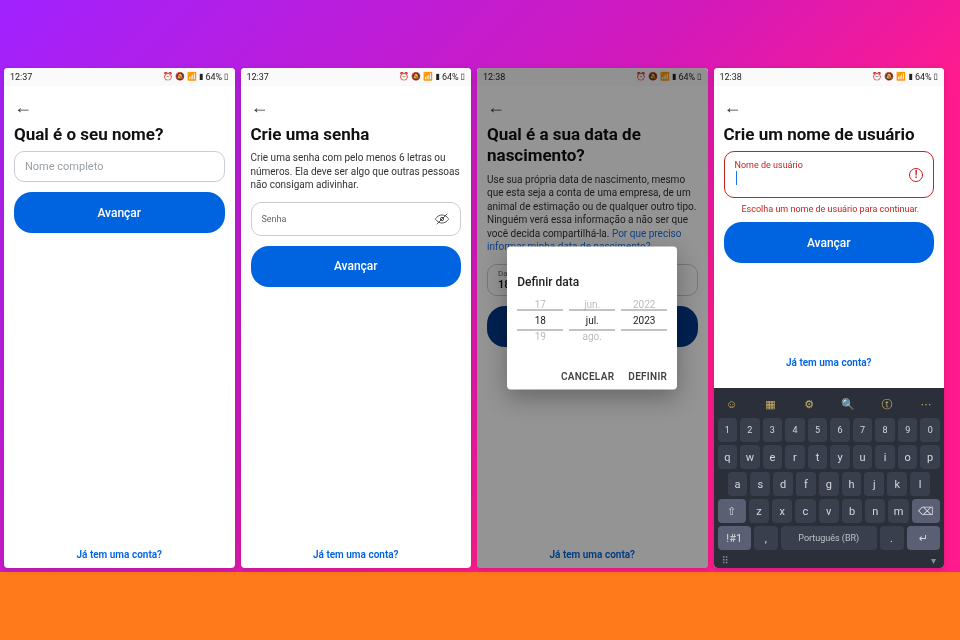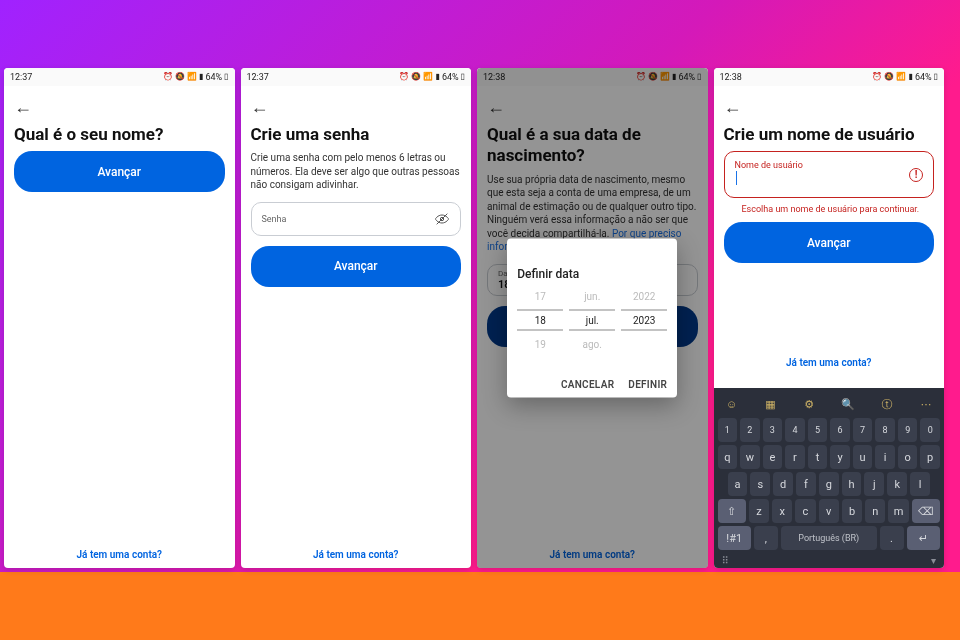--- a/index.html
+++ b/index.html
@@ -51,21 +51,21 @@
   .date-field { border:1px solid #c9cdd3; border-radius:10px; padding:4px 10px; margin-bottom:10px; }
   .date-field .lbl { font-size:8px; color:#666; }
   .date-field .val { font-size:11px; font-weight:600; color:#111; }
   .dialog {
     position:absolute; left:50%; top:50%; transform:translate(-50%,-50%);
     width:170px; background:#fff; border-radius:4px; box-shadow:0 8px 24px rgba(0,0,0,.3);
     padding:28px 10px 8px 10px; z-index:5;
   }
   .dialog h3 { font-size:12px; font-weight:500; color:#222; margin-bottom:10px; }
   .picker { display:flex; justify-content:space-between; gap:6px; margin-bottom:10px; }
-  .col { flex:1; display:flex; flex-direction:column; align-items:center; gap:8px; }
+  .col { flex:1; display:flex; flex-direction:column; align-items:center; }
   .col span { font-size:10px; color:#bbb; }
   .col span.sel { color:#222; border-top:1px solid #888; border-bottom:1px solid #888; padding:4px 4px; width:100%; text-align:center; }
   .dialog .actions { display:flex; justify-content:flex-end; gap:14px; }
   .dialog .actions span { font-size:10px; font-weight:600; color:#444; letter-spacing:.3px; cursor:pointer;margin-top:19px; }
   .link-inline { color:#1a73e8; }
   
   .keyboard { position:absolute; left:0; right:0; bottom:0; background:#2b2f3a; padding:4px 4px 2px 4px; }
   .kb-top { display:flex; align-items:center; justify-content:space-between; padding:2px 4px 4px 4px; }
   .kb-top .kic { width:20px;height:20px;border-radius:10px;display:flex;align-items:center;justify-content:center;color:#cbb065;font-size:11px; }
   .kb-row { display:flex; gap:3px; margin-bottom:3px; justify-content:center; }
@@ -94,20 +94,23 @@
           <span class="ic">🔕</span>
           <span class="ic">📶</span>
           <span class="ic">▮</span>
           <span>64%</span>
           <span class="ic">▯</span>
         </span>
       </div>
       <div class="content">
         <div class="back-arrow">←</div>
         <h1 class="title">Qual é o seu nome?</h1>
+        <div class="field">
+          <span class="placeholder">Nome completo</span>
+        </div>
         <button class="btn">Avançar</button>
         <div class="footer-link">Já tem uma conta?</div>
       </div>
     </div>
 
     <div class="phone">
       <div class="status">
         <span>12:37</span>
         <span class="right">
           <span class="ic">⏰</span>

